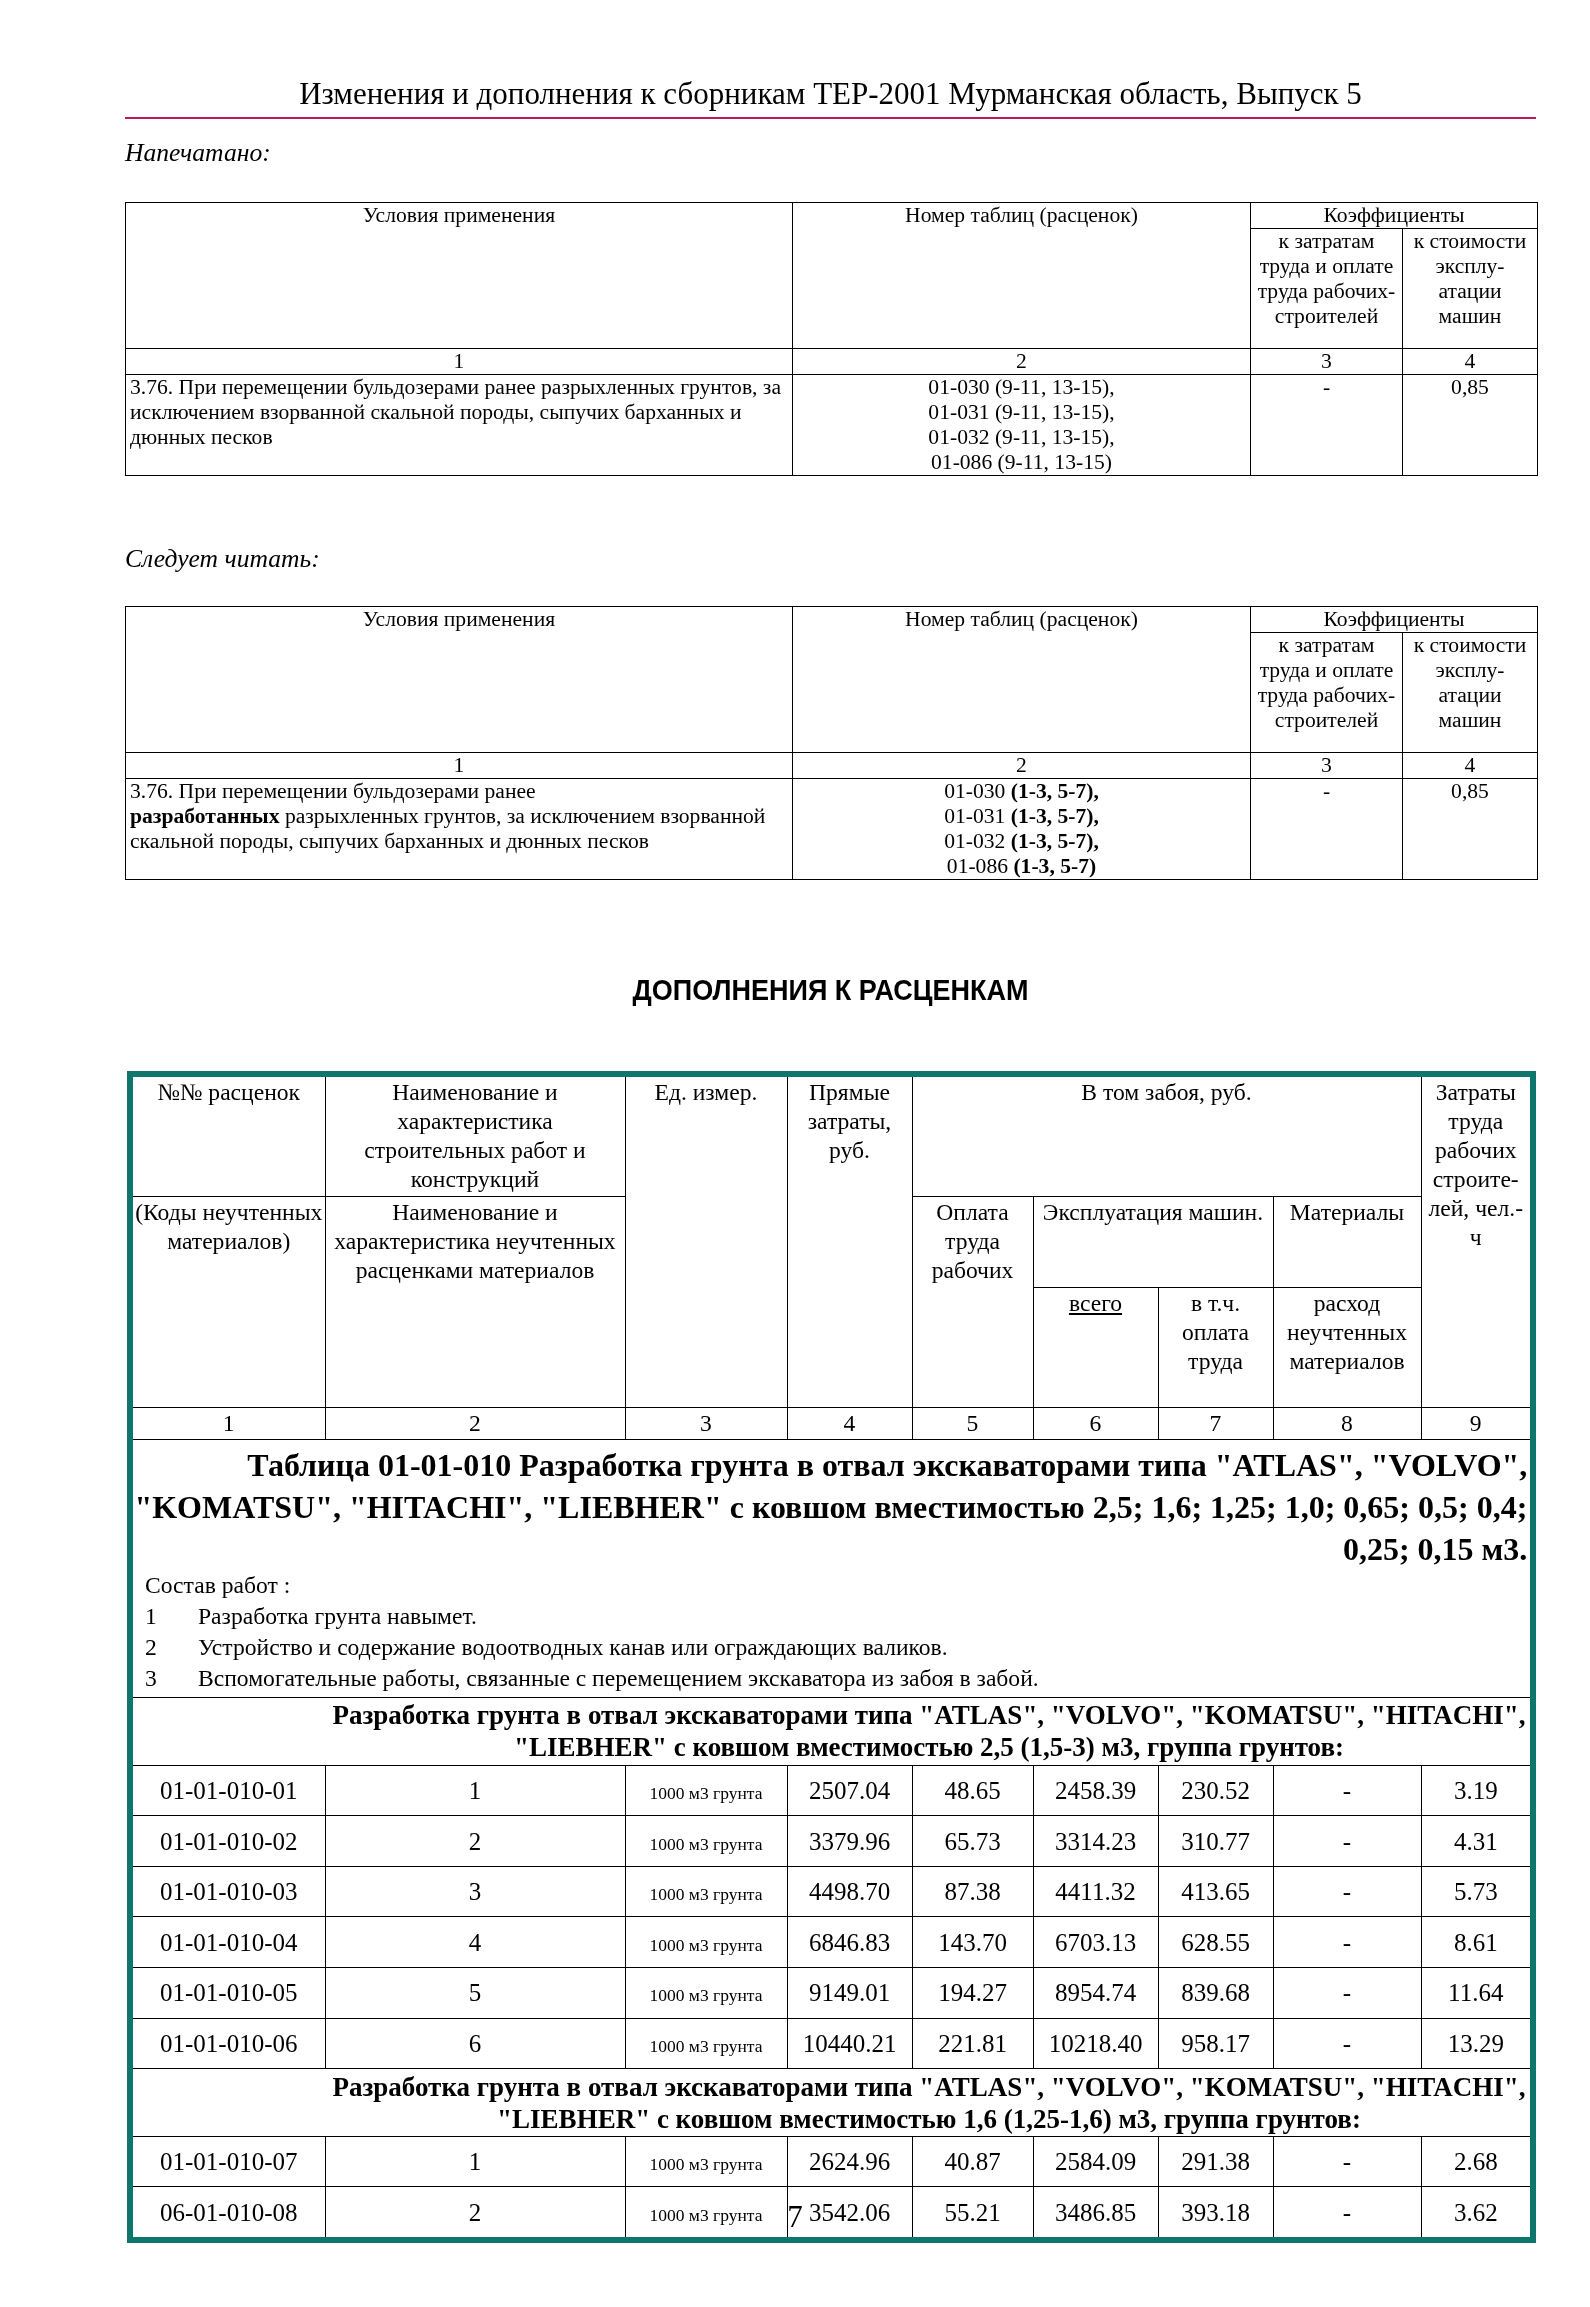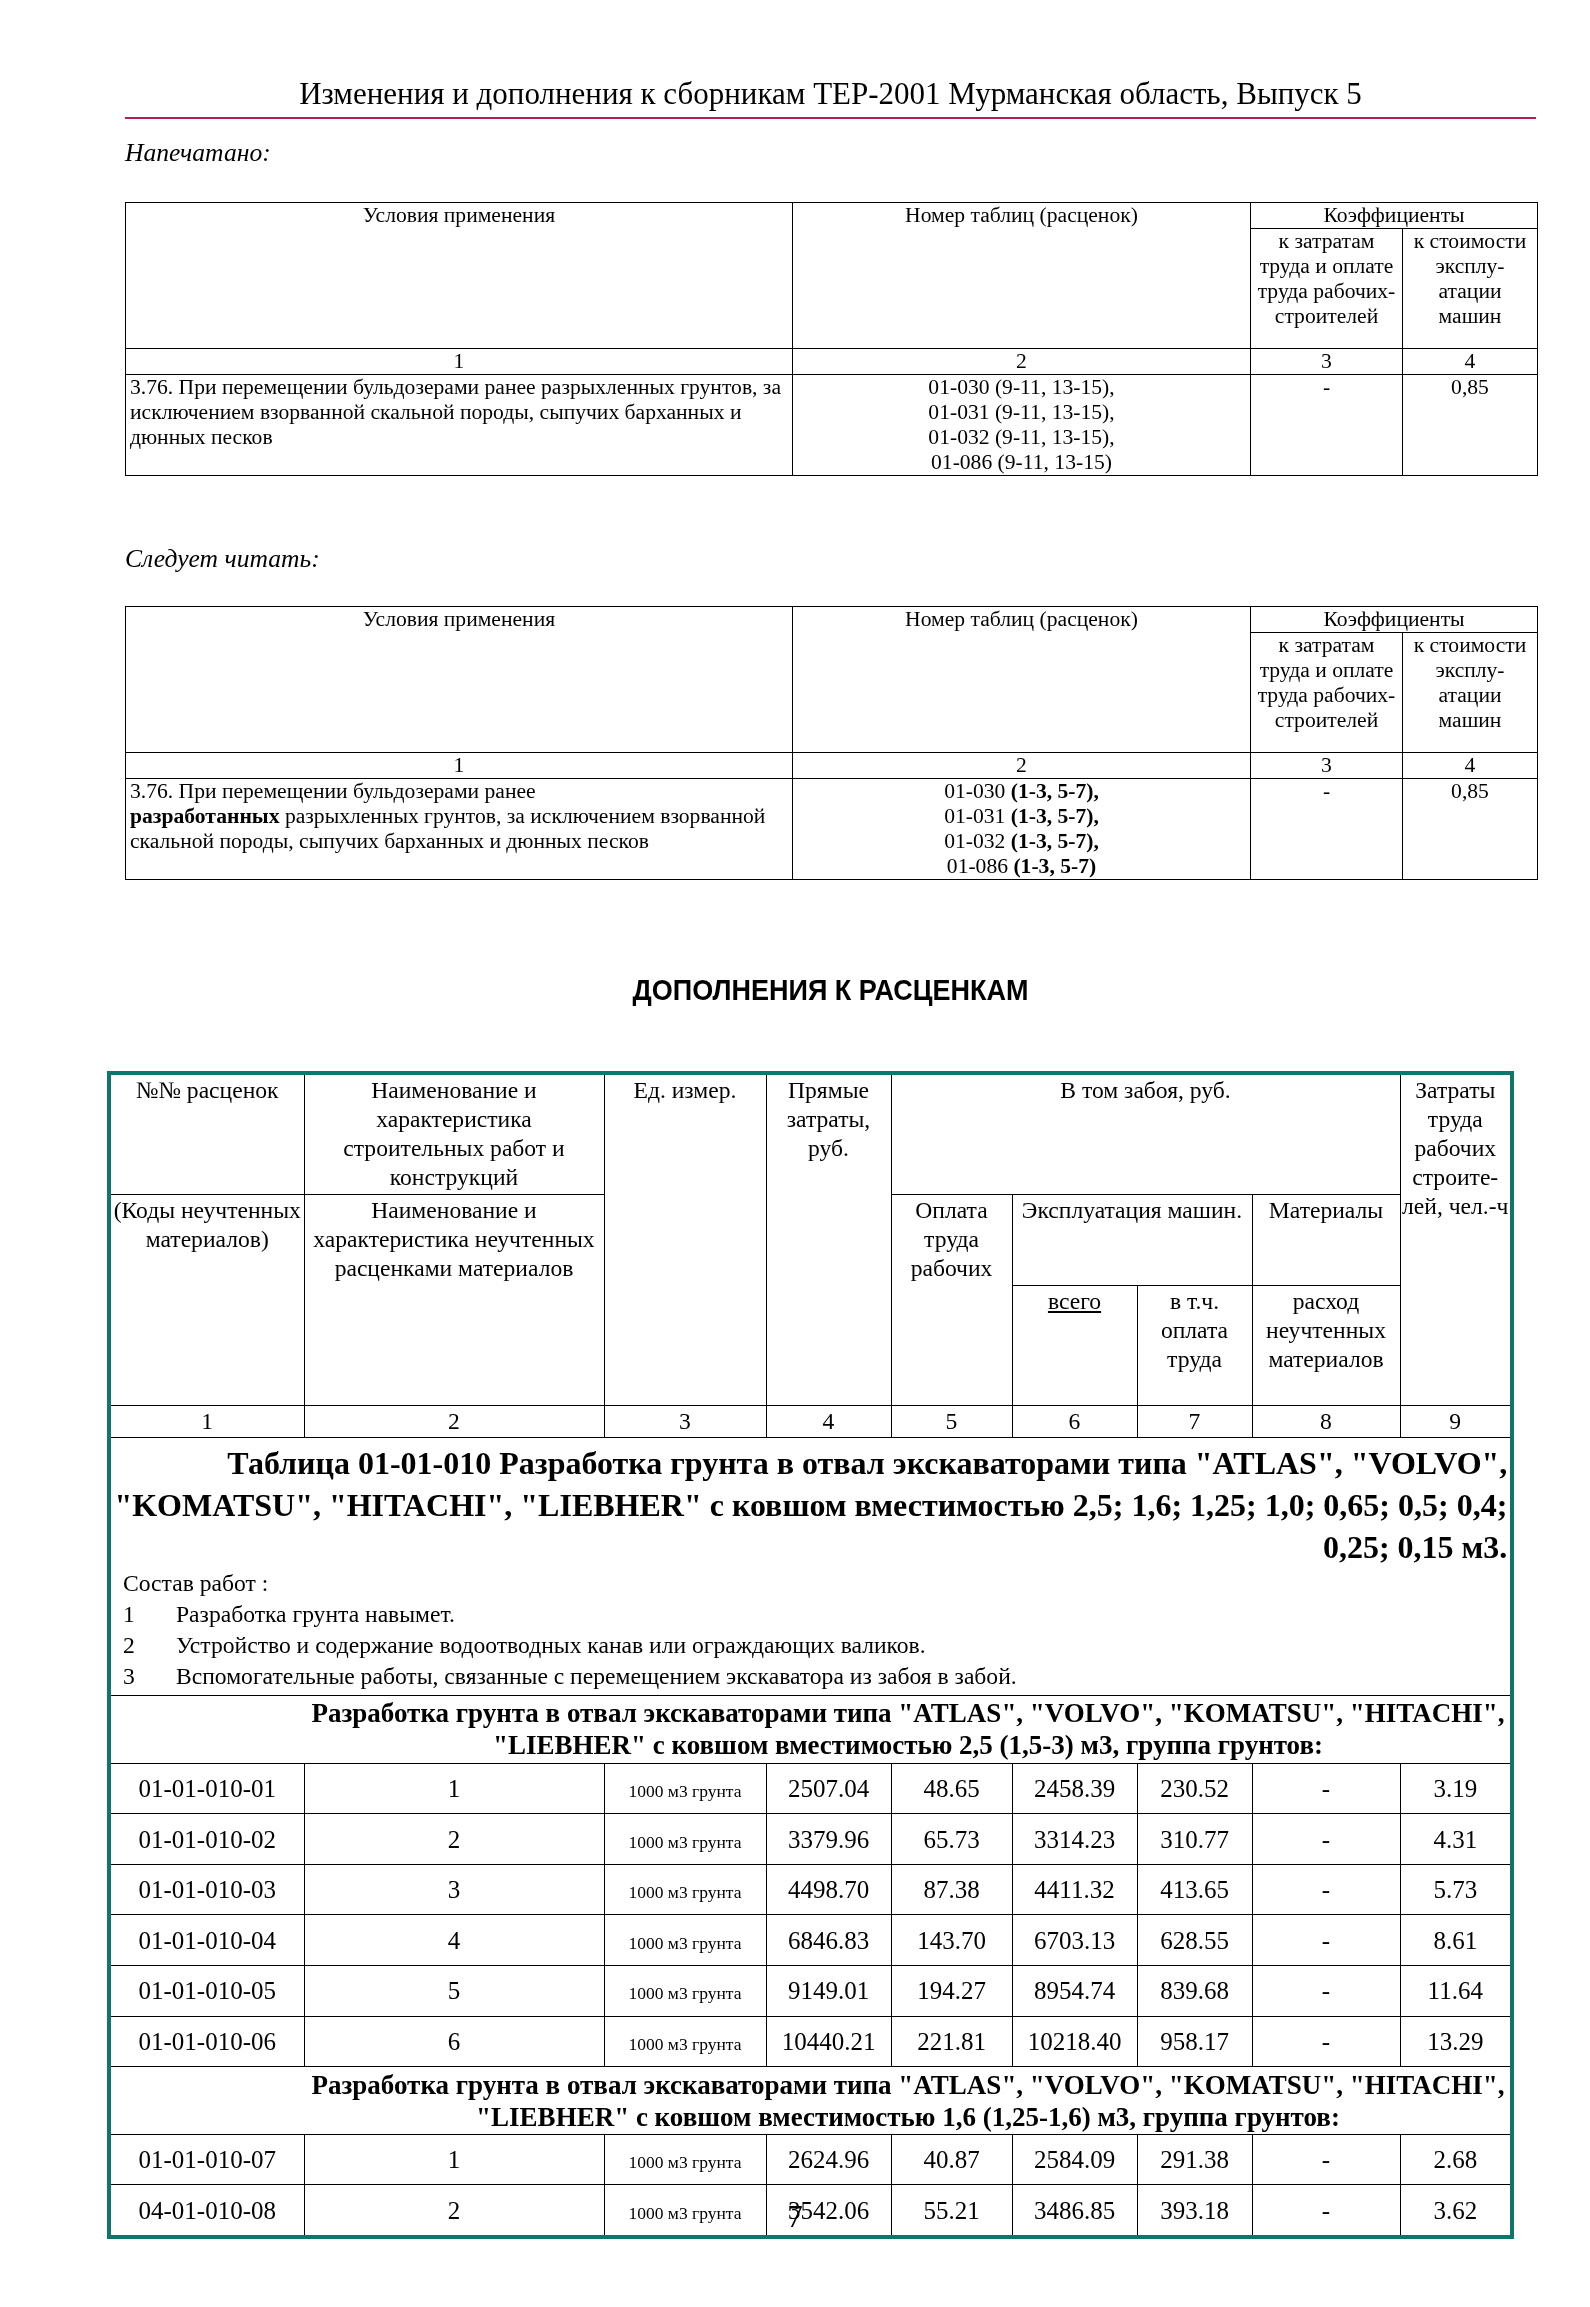--- a/index.html
+++ b/index.html
@@ -17,21 +17,21 @@
   td, th { border: 1.3px solid #000; font-weight: normal; padding: 0; vertical-align: top; }
   .tcoef { left: 125px; width: 1411px; font-size: 21.6px; line-height: 25px; }
   .tcoef td, .tcoef th { padding: 0 4px; }
   .c { text-align: center; }
   .b { font-weight: bold; }
   .section-title {
     left: 125px; top: 973px; width: 1411px; text-align: center;
     font-family: "Liberation Sans", "DejaVu Sans", sans-serif; font-weight: bold; font-size: 30px;
     transform: scaleX(0.9);
   }
-  .tmain { left: 107px; top: 1071px; width: 1402px; font-size: 23.6px; line-height: 29px; border: 4px solid #0f766e; }
+  .tmain { left: 127px; top: 1071px; width: 1402px; font-size: 23.6px; line-height: 29px; border: 6px solid #0f766e; }
   .tmain th, .tmain td { text-align: center; vertical-align: top; padding: 1.3px 1.3px; }
   .tmain .num td { vertical-align: middle; }
   .tmain .tbl-title { text-align: right; font-weight: bold; font-size: 32px; line-height: 42px; padding: 4px 2.7px 0 0; }
   .tmain .works { text-align: left; padding: 0 0 2.7px 12px; font-size: 23.6px; line-height: 31px; }
   .works .row { display: flex; }
   .works .idx { width: 53px; }
   .sub-title { font-weight: bold; font-size: 27px; line-height: 32px; text-align: left; padding: 1.3px 0 1.3px 195px !important; margin-left: 24px; }
   .data-row td { height: 47px; vertical-align: middle; font-size: 25px; }
   .unit { font-size: 17.5px; line-height: 19px; display: inline-block; }
   .page-number { left: 0; top: 2199px; width: 1590px; text-align: center; font-size: 31px; }
@@ -267,21 +267,21 @@
     <td>1</td>
     <td><span class="unit">1000 м3 грунта</span></td>
     <td>2624.96</td>
     <td>40.87</td>
     <td>2584.09</td>
     <td>291.38</td>
     <td>-</td>
     <td>2.68</td>
   </tr>
   <tr class="data-row">
-    <td>04-01-010-08</td>
+    <td>06-01-010-08</td>
     <td>2</td>
     <td><span class="unit">1000 м3 грунта</span></td>
     <td>3542.06</td>
     <td>55.21</td>
     <td>3486.85</td>
     <td>393.18</td>
     <td>-</td>
     <td>3.62</td>
   </tr>
 </tbody>

